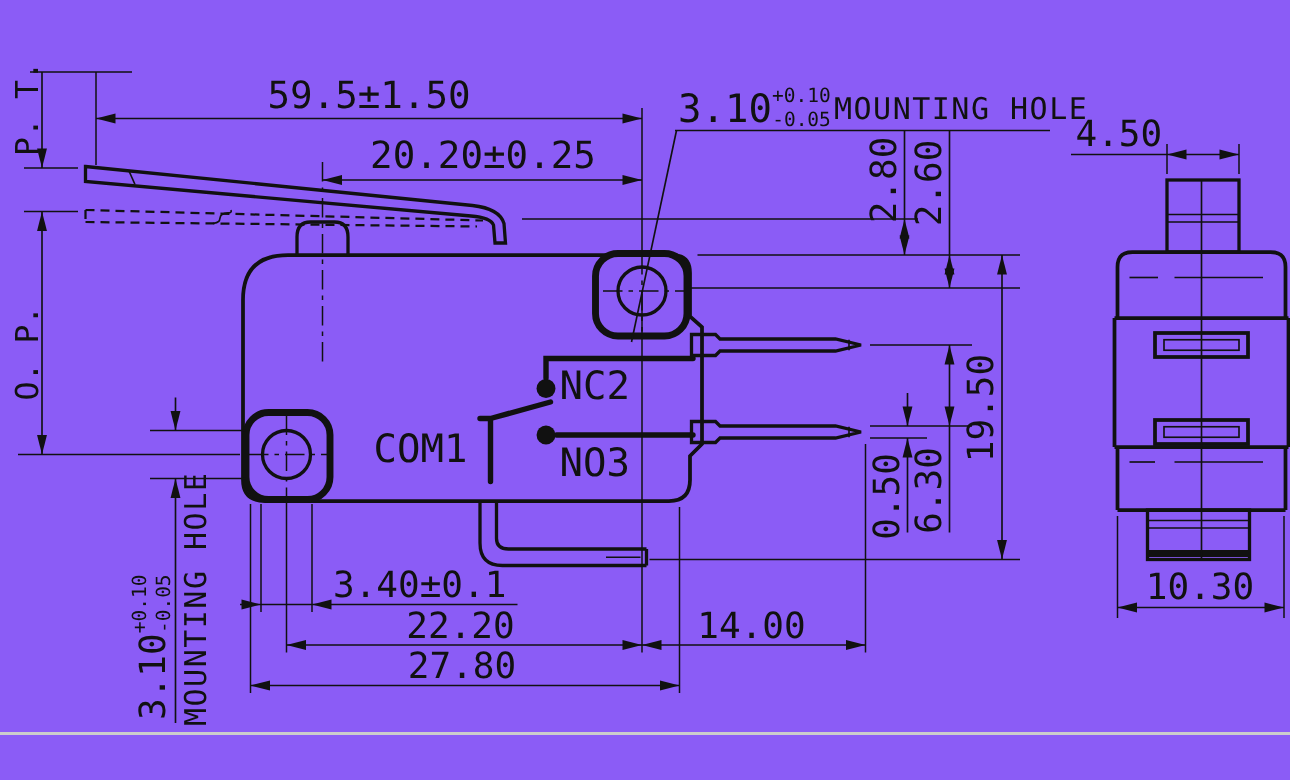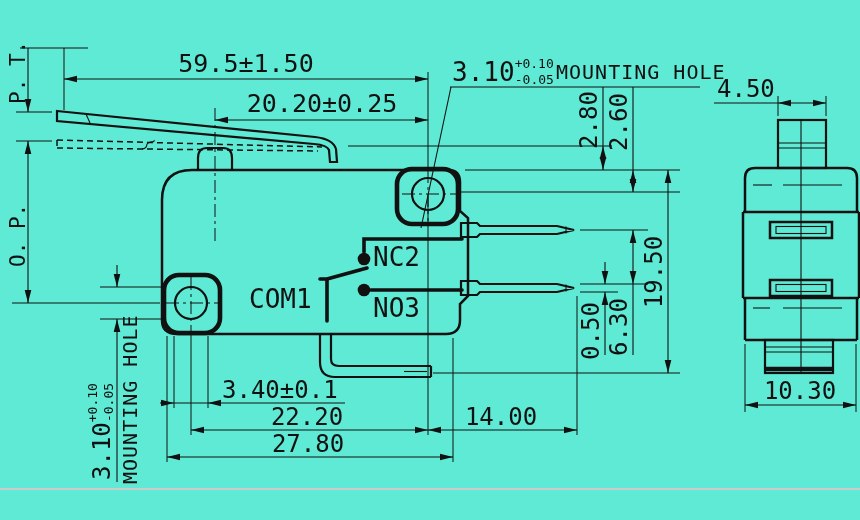--- a/index.html
+++ b/index.html
@@ -1,16 +1,16 @@
 <!DOCTYPE html>
 <html><head>
 <meta charset="utf-8">
 <style>
   html,body{margin:0;padding:0;background:#ffffff;}
-  #canvas{position:relative;width:860px;height:520px;background:#5eead4;overflow:hidden;
+  #canvas{position:relative;width:860px;height:520px;background:#8b5cf6;overflow:hidden;
           font-family:"DejaVu Sans Mono","Liberation Mono",monospace;}
   svg{display:block;}
   .thin{stroke:#111;stroke-width:1.1;fill:none;}
   .wit{stroke:#111;stroke-width:1;fill:none;}
   .cl{stroke:#111;stroke-width:1;fill:none;stroke-dasharray:13 4 3 4;}
   .med{stroke:#111;stroke-width:2.5;fill:none;}
   .med2{stroke:#111;stroke-width:2.2;fill:none;}
   .thick{stroke:#111;stroke-width:4.6;fill:none;}
   .sym{stroke:#111;stroke-width:3.6;fill:none;stroke-linecap:round;}
   .dash{stroke:#111;stroke-width:1.5;fill:none;stroke-dasharray:6 4;}

